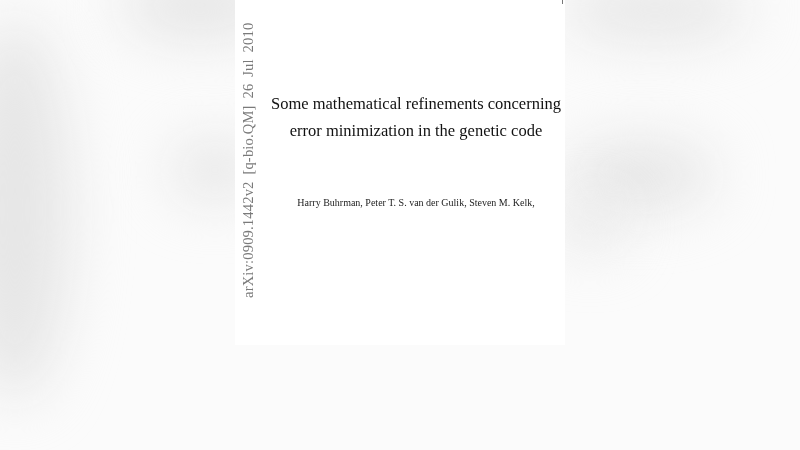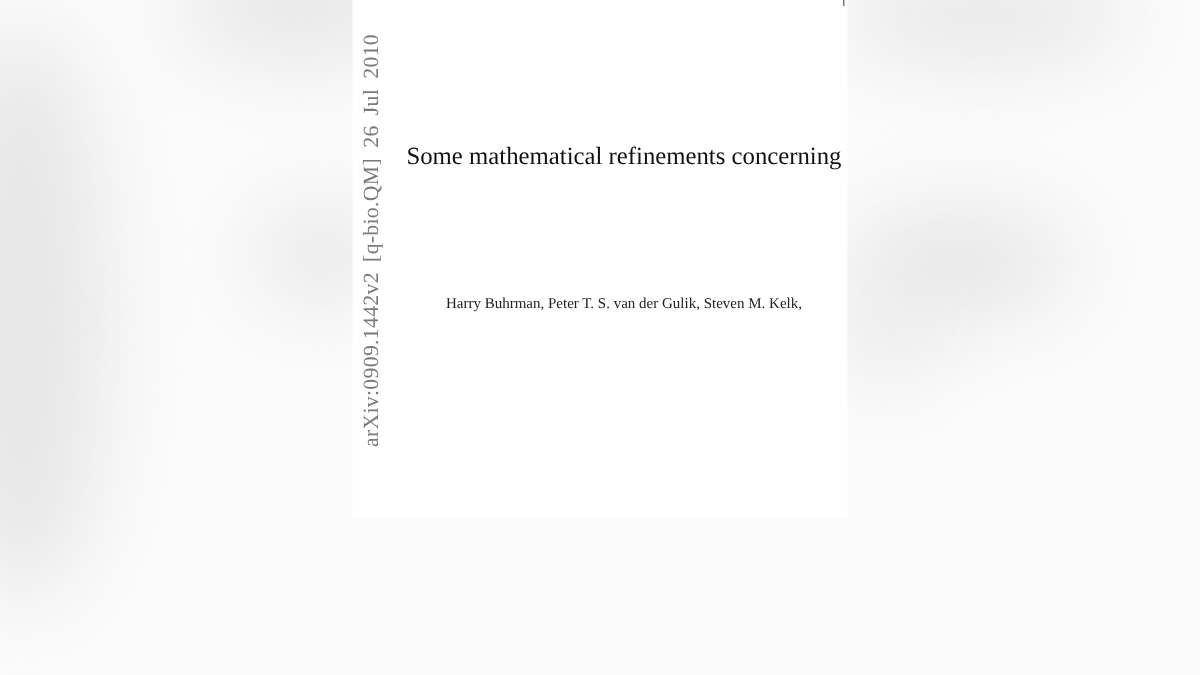--- a/index.html
+++ b/index.html
@@ -112,20 +112,21 @@
   <div class="blob" style="left:560px;top:-20px;width:190px;height:60px;"></div>
   <div class="blob" style="left:565px;top:140px;width:150px;height:70px;"></div>
   <div class="blob" style="left:560px;top:200px;width:60px;height:50px;"></div>
 </div>
 
 <div class="page">
   <div class="top-mark"></div>
 
   <div class="title">
     <div>Some mathematical refinements concerning</div>
+    <div>error minimization in the genetic code</div>
   </div>
 
   <div class="authors">
     <div>Harry Buhrman, Peter T. S. van der Gulik, Steven M. Kelk,</div>
   </div>
 
   <div class="footnote">All authors are affiliated with the Centrum voor Wiskunde en Informatica (CWI), P.O. Box 94079, NL-1090 GB Amsterdam, The Netherlands, email {harry.buhrman, Peter.van.der.Gulik, wmkoolen, s.m.kelk, leen.stougie}@cwi.nl. Leen Stougie is also affiliated with the Division of Econometrics and Operations Research, Department of Economics and Business Administration, Vrije Universiteit, De Boelelaan 1105, 1081 HV Amsterdam, The Netherlands, email lstougie@feweb.vu.nl. Part of this research has been funded by the Dutch BSIK/BRICKS grant, Vici grant 639-023- 302 from the Netherlands Organization for Scientific Research (NWO), and the CLS project.</div>
 
   <div class="footer-left">· · · · · · ·</div>
   <div class="footer-right">· · · ·</div>

